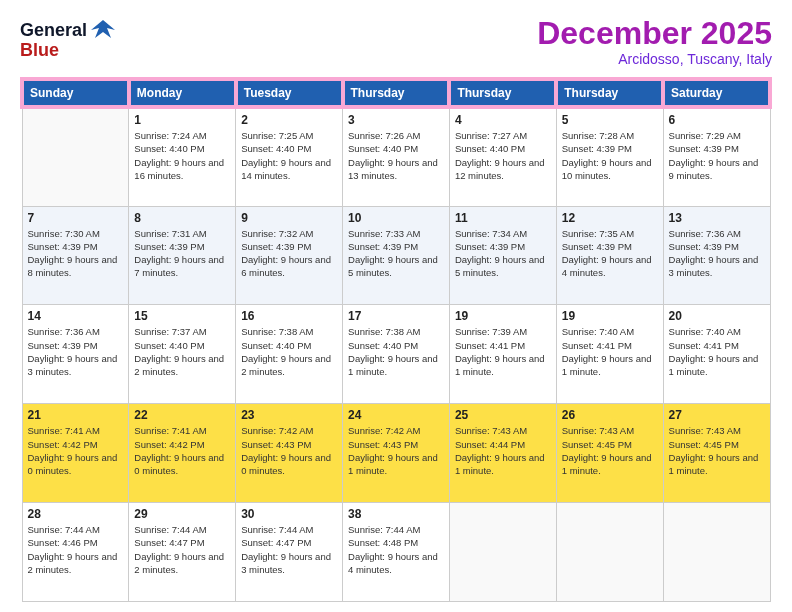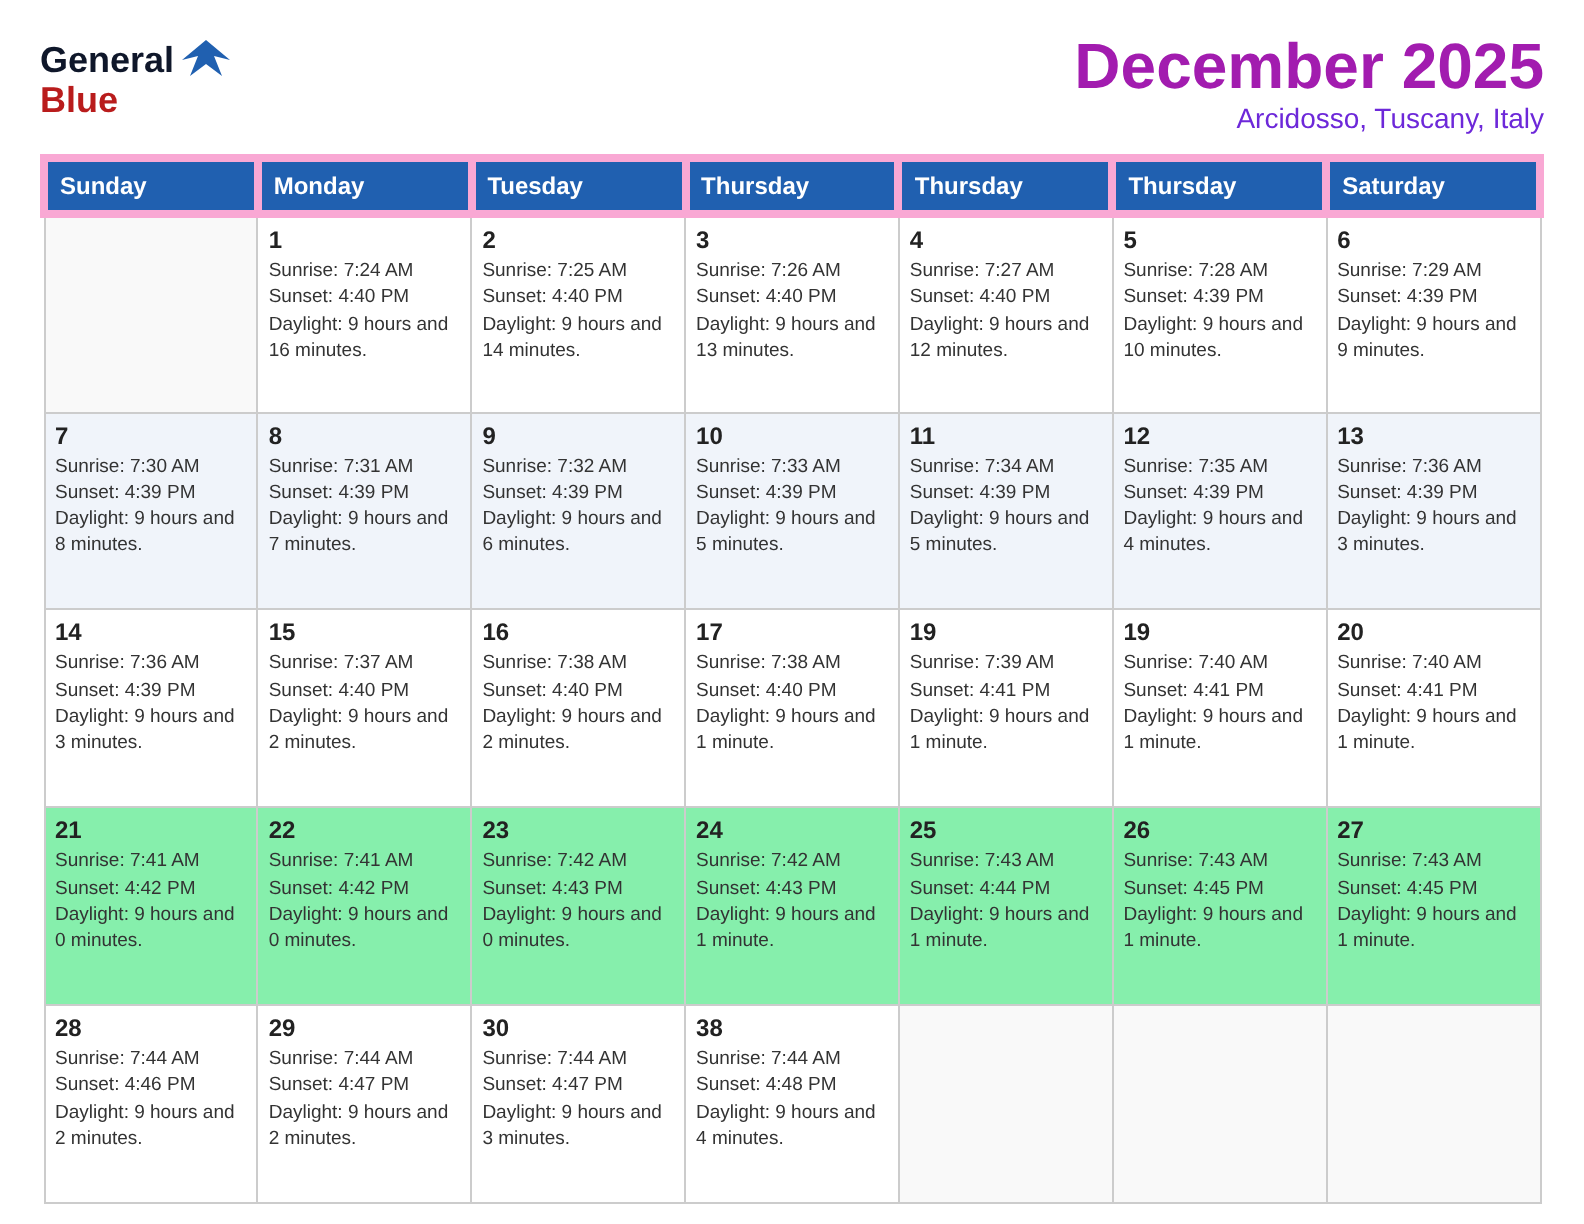--- a/index.html
+++ b/index.html
@@ -198,21 +198,21 @@
           </td>
           <td>
             <span class="day-num">19</span>
             <div class="day-info">Sunrise: 7:40 AM<br>Sunset: 4:41 PM<br>Daylight: 9 hours and 1 minute.</div>
           </td>
           <td>
             <span class="day-num">20</span>
             <div class="day-info">Sunrise: 7:40 AM<br>Sunset: 4:41 PM<br>Daylight: 9 hours and 1 minute.</div>
           </td>
         </tr>
-        <tr style="background-color: #86efac;">
+        <tr style="background-color: #fde047;">
           <td>
             <span class="day-num">21</span>
             <div class="day-info">Sunrise: 7:41 AM<br>Sunset: 4:42 PM<br>Daylight: 9 hours and 0 minutes.</div>
           </td>
           <td>
             <span class="day-num">22</span>
             <div class="day-info">Sunrise: 7:41 AM<br>Sunset: 4:42 PM<br>Daylight: 9 hours and 0 minutes.</div>
           </td>
           <td>
             <span class="day-num">23</span>

